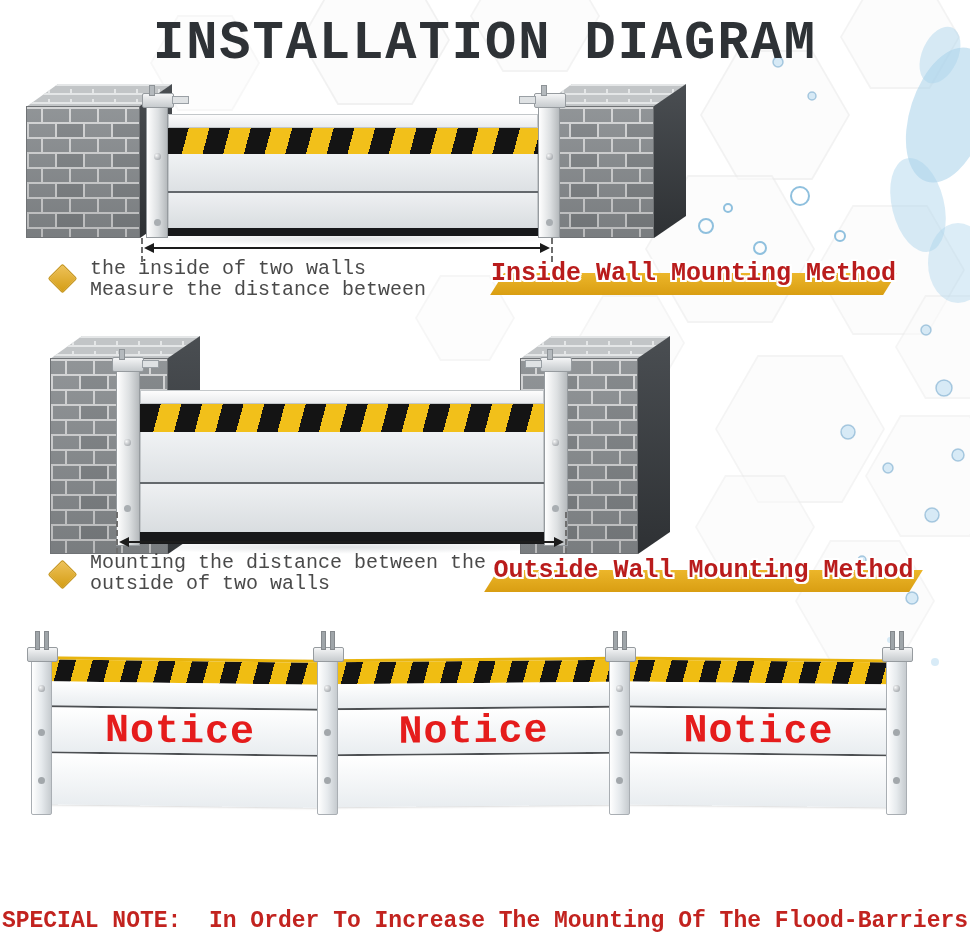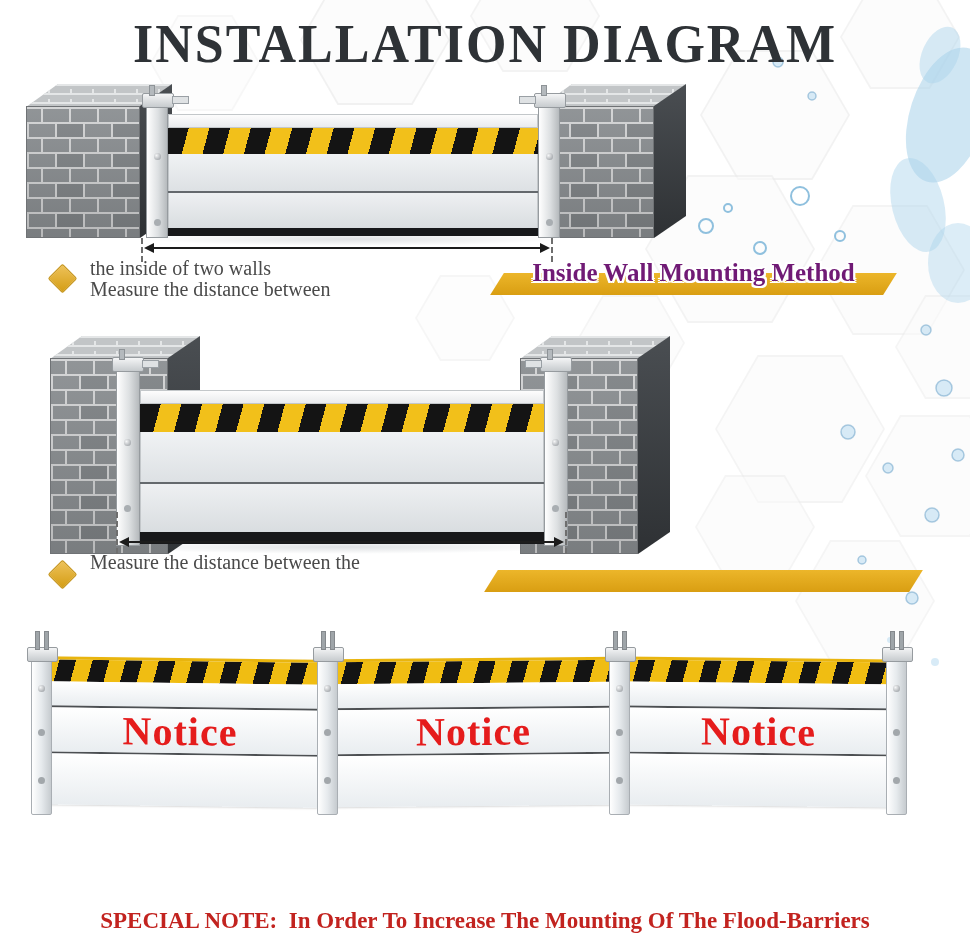--- a/index.html
+++ b/index.html
@@ -1,17 +1,17 @@
 <!DOCTYPE html>
 <html><head>
 <meta charset="utf-8">
 <style>
   html,body{margin:0;padding:0;background:#ffffff;}
   .stage{position:relative;width:970px;height:939px;overflow:hidden;background:#ffffff;
-         font-family:Liberation Serif, serif;}
+         font-family:Liberation Mono, monospace;}
   
   .hex{position:absolute;z-index:0;}
   .hex .ho{position:absolute;inset:0;background:#ececec;
            clip-path:polygon(25% 0,75% 0,100% 50%,75% 100%,25% 100%,0 50%);}
   .hex .hi{position:absolute;inset:2px;background:#fbfbfb;
            clip-path:polygon(25% 0,75% 0,100% 50%,75% 100%,25% 100%,0 50%);}
   .splash-svg{position:absolute;left:0;top:0;z-index:0;}
   
   .title{position:absolute;left:0;top:14px;width:100%;text-align:center;z-index:3;
          font-size:52px;font-weight:800;letter-spacing:2px;color:#2e3236;transform:scaleY(1.04);}
@@ -67,21 +67,21 @@
   .aline{position:absolute;left:5px;right:5px;height:2px;background:#1c1c1c;}
   .aline::before,.aline::after{content:"";position:absolute;top:-4px;border-style:solid;}
   .aline::before{left:-2px;border-width:5px 10px 5px 0;border-color:transparent #1c1c1c transparent transparent;}
   .aline::after{right:-2px;border-width:5px 0 5px 10px;border-color:transparent transparent transparent #1c1c1c;}
   
   .note-row{position:absolute;z-index:3;}
   .diamond{position:absolute;left:0;width:19px;height:19px;transform:rotate(45deg);
            background:linear-gradient(135deg,#eec25a,#d49d14);border:1px solid #c28f10;border-radius:2px;}
   .note-text{position:absolute;left:38px;top:0;font-size:20px;line-height:21px;color:#4a4a4a;white-space:nowrap;}
   .ribbon{position:absolute;height:22px;background:linear-gradient(#ecb62a,#d99e12);transform:skewX(-32deg);z-index:2;}
-  .method-label{position:absolute;z-index:3;text-align:center;font-size:25px;font-weight:bold;color:#701a75;white-space:nowrap;
+  .method-label{position:absolute;z-index:3;text-align:center;font-size:25px;font-weight:bold;color:#b91c1c;white-space:nowrap;
       text-shadow:-2px -2px 0 #fff,2px -2px 0 #fff,-2px 2px 0 #fff,2px 2px 0 #fff,0 -2px 0 #fff,0 2px 0 #fff,-2px 0 0 #fff,2px 0 0 #fff;}
   
   .bbar{position:absolute;left:25px;top:622px;width:890px;height:200px;z-index:2;}
   .bsec{position:absolute;top:36px;height:148px;display:flex;flex-direction:column;
         background:linear-gradient(#fdfdfe,#eef0f2);box-shadow:0 1px 2px rgba(0,0,0,.15);}
   .bstripe{height:25px;border-top:3px solid #e9b50e;box-sizing:border-box;
            background:repeating-linear-gradient(105deg,#f0bd12 0 16px,#141414 16px 32px);}
   .prow{background:linear-gradient(#ffffff,#e9edf0);}
   .prow.r1{height:24px;} .prow.r2{height:44px;position:relative;} .prow.r3{flex:1;}
   .hline{height:2px;background:#4c4f52;}
@@ -283,25 +283,27 @@
 
   <div class="measure" style="left:116px;top:512px;width:451px;height:44px;">
     <div class="mdash dl"></div>
     <div class="mdash dr"></div>
     <div class="aline" style="top:29px;"></div>
   </div>
 
   <div class="note-row" style="left:52px;top:552px;height:44px;">
     <div class="diamond" style="top:12px;"></div>
     <div class="note-text">
-      <div>Measure the distance between the</div>
+      <div>Mounting the distance between the</div>
+      <div>outside of two walls</div>
     </div>
   </div>
 
   <div class="ribbon" style="left:491px;top:570px;width:425px;"></div>
+  <div class="method-label" style="left:481px;top:556px;width:445px;">Outside Wall Mounting Method</div>
 
   <div class="bbar">
     <div class="bsec" style="left:18px;width:274px;transform:skewY(.7deg);">
       <div class="bstripe"></div>
       <div class="prow r1"></div>
       <div class="hline"></div>
       <div class="prow r2">
         <div class="notice">Notice</div>
       </div>
       <div class="hline"></div>

